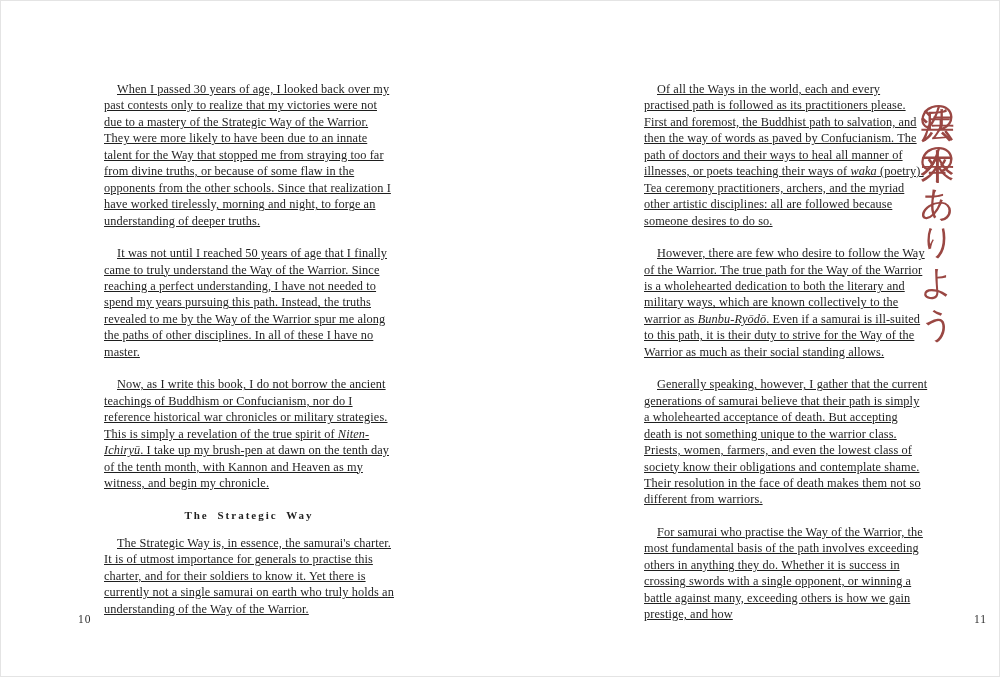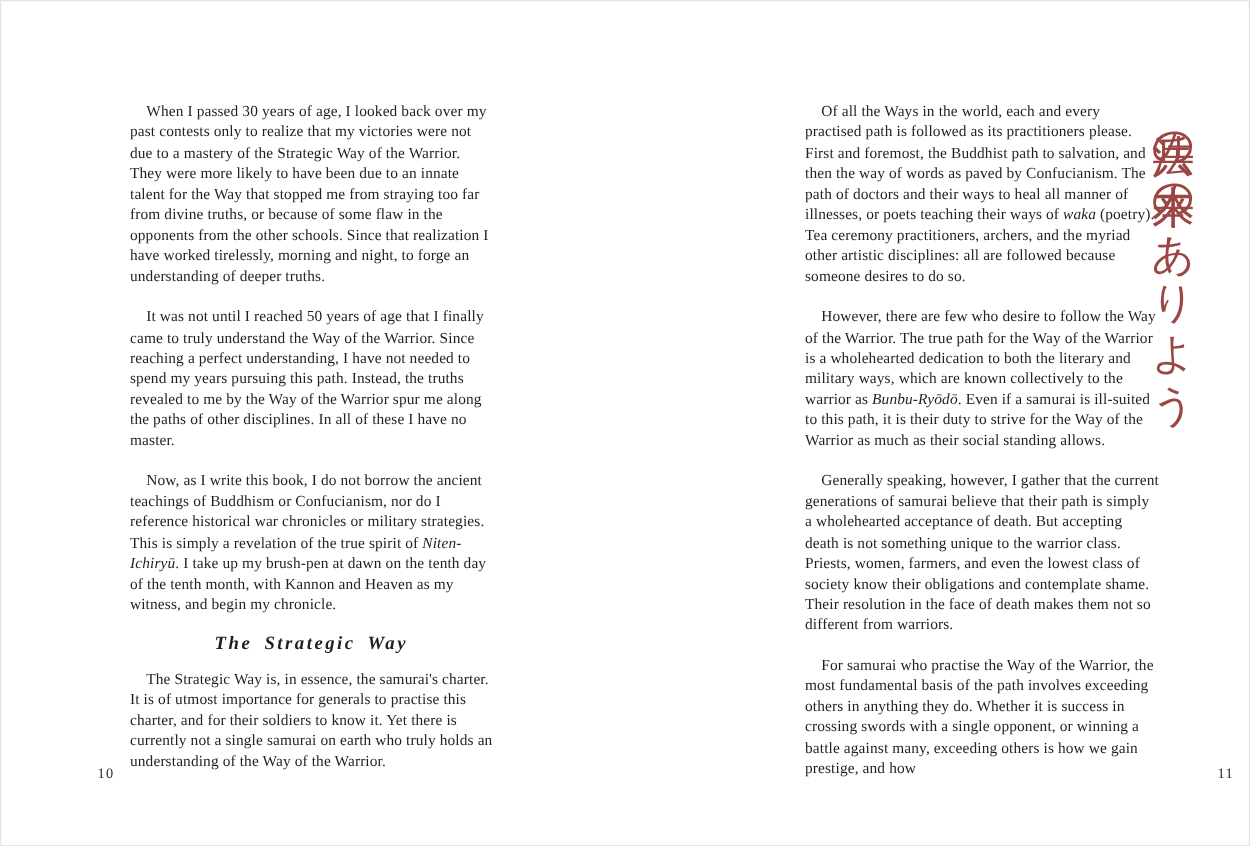--- a/index.html
+++ b/index.html
@@ -19,28 +19,27 @@
     position: absolute;
     top: 81px;
     color: #1f1f1f;
     font-size: 12.3px;
     line-height: 16.45px;
     text-align: left;
     letter-spacing: 0.1px;
   }
   .text-column.left  { left: 104px; width: 290px; }
   .text-column.right { left: 644px; width: 284px; }
-  .para { text-indent: 13px; margin-bottom: 16px; }
+  .para { text-indent: 13px; margin-bottom: 16px; text-decoration: underline; }
   .para:last-child { margin-bottom: 0; }
   .para em { font-style: italic; }
   .section-heading {
     text-align: center;
-    font-style: italic;
     font-weight: bold;
-    font-size: 15px;
+    font-size: 11px;
     letter-spacing: 2px;
     word-spacing: 4px;
     margin: 14px 0 11px 0;
     text-indent: 0;
   }
   .side-title {
     position: absolute;
     top: 80px;
     left: 915px;
     height: 360px;

